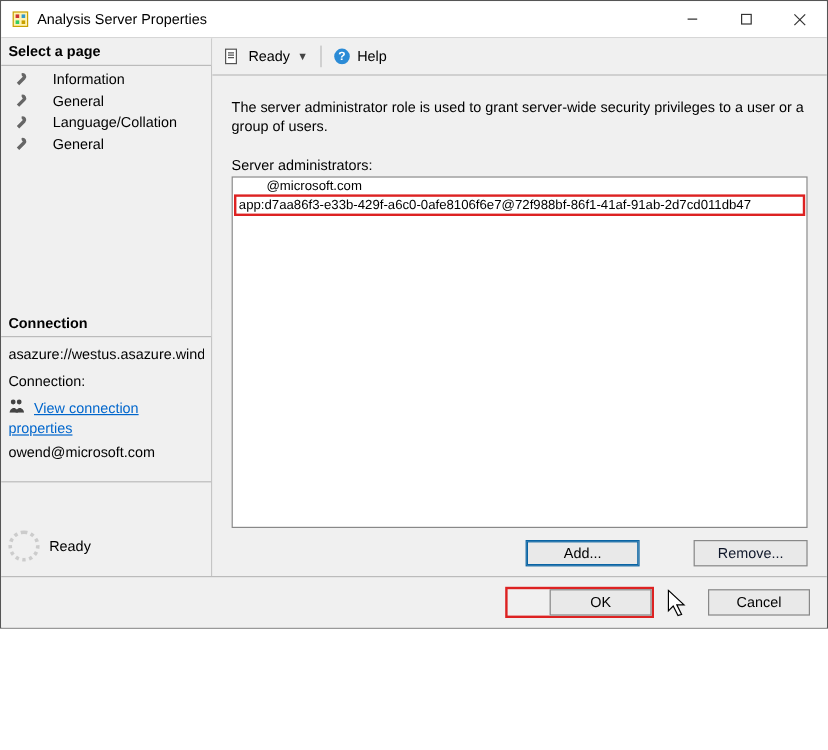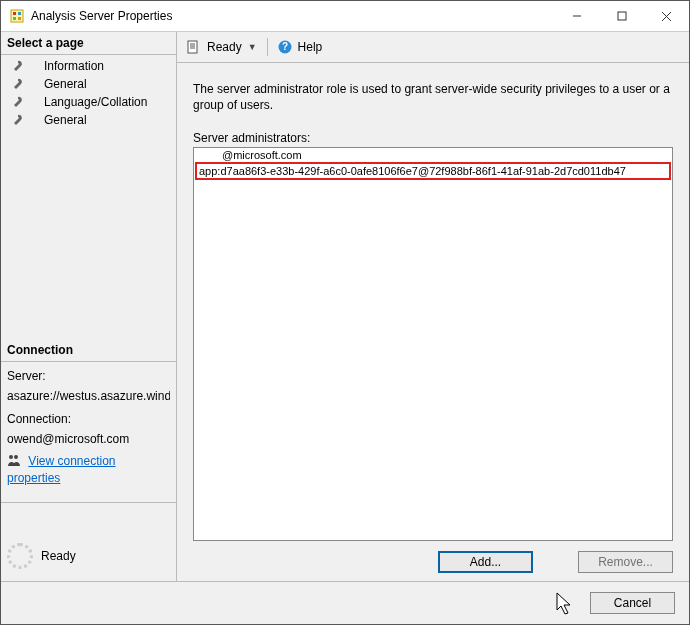--- a/index.html
+++ b/index.html
@@ -6,21 +6,21 @@
     margin: 0;
     padding: 0;
     font-family: "Segoe UI", Tahoma, sans-serif;
     font-size: 12px;
     color: #000;
     background: #fff;
     overflow: hidden;
   }
   .window {
     width: 690px;
-    height: 625px;
+    height: 524px;
     box-sizing: border-box;
     border: 1px solid #555;
     display: flex;
     flex-direction: column;
     position: relative;
   }
   
   .titlebar {
     height: 30px;
     display: flex;
@@ -203,21 +203,21 @@
     cursor: default;
     font-family: inherit;
     margin-left: 35px;
   }
   .btn.focus {
     border: 1px solid #0a64a4;
     outline: 1px solid #0a64a4;
     outline-offset: -2px;
   }
   .btn.disabled {
-    color: #737373;
+    color: #0f172a;
   }
 
   
   .footer {
     height: 42px;
     border-top: 1px solid #bbb;
     display: flex;
     align-items: center;
     justify-content: flex-end;
     gap: 10px;
@@ -311,35 +311,34 @@
               </svg>
           </span>
           <span>General</span>
         </div>
       </div>
 
       <div class="left-fill"></div>
 
       <div class="section-header">Connection</div>
       <div class="conn-block">
-        <div class="row">Server:</div>
         <div class="row" style="white-space:nowrap;overflow:hidden;">asazure://westus.asazure.windows</div>
         <div class="row" style="margin-top:6px">Connection:</div>
-        <div class="row">owend@microsoft.com</div>
         <div class="row" style="margin-top:6px">
           <span class="conn-people-icon">
             <svg width="14" height="12" viewBox="0 0 14 12">
               <circle cx="4" cy="3" r="2" fill="#444"></circle>
               <circle cx="9" cy="3" r="2" fill="#444"></circle>
               <path d="M1 12c0-2 1.5-4 3.5-4s3.5 2 3.5 4" fill="#444"></path>
               <path d="M6 12c0-2 1.5-4 3.5-4s3.5 2 3.5 4" fill="#444"></path>
             </svg>
           </span>
           <span class="conn-link">View connection properties</span>
         </div>
+        <div class="row">owend@microsoft.com</div>
       </div>
 
       <div class="divider-line"></div>
       <div style="height:28px"></div>
 
       <div class="progress-block">
         <span class="spinner"></span>
         <span>Ready</span>
       </div>
     </div>
@@ -377,20 +376,23 @@
 
         <div class="list-btns">
           <button class="btn focus">Add...</button>
           <button class="btn disabled">Remove...</button>
         </div>
       </div>
     </div>
   </div>
 
   <div class="footer">
+    <span class="ok-highlight">
+      <button class="btn" style="min-width:85px">OK</button>
+    </span>
     <button class="btn" style="min-width:85px">Cancel</button>
 
     <svg class="cursor" viewBox="0 0 20 26">
       <polygon points="1,1 1,18 5,14 9,22 12,21 8,13 14,13" fill="#fff" stroke="#000" stroke-width="1"></polygon>
     </svg>
   </div>
 
 </div>
 
 </body></html>

